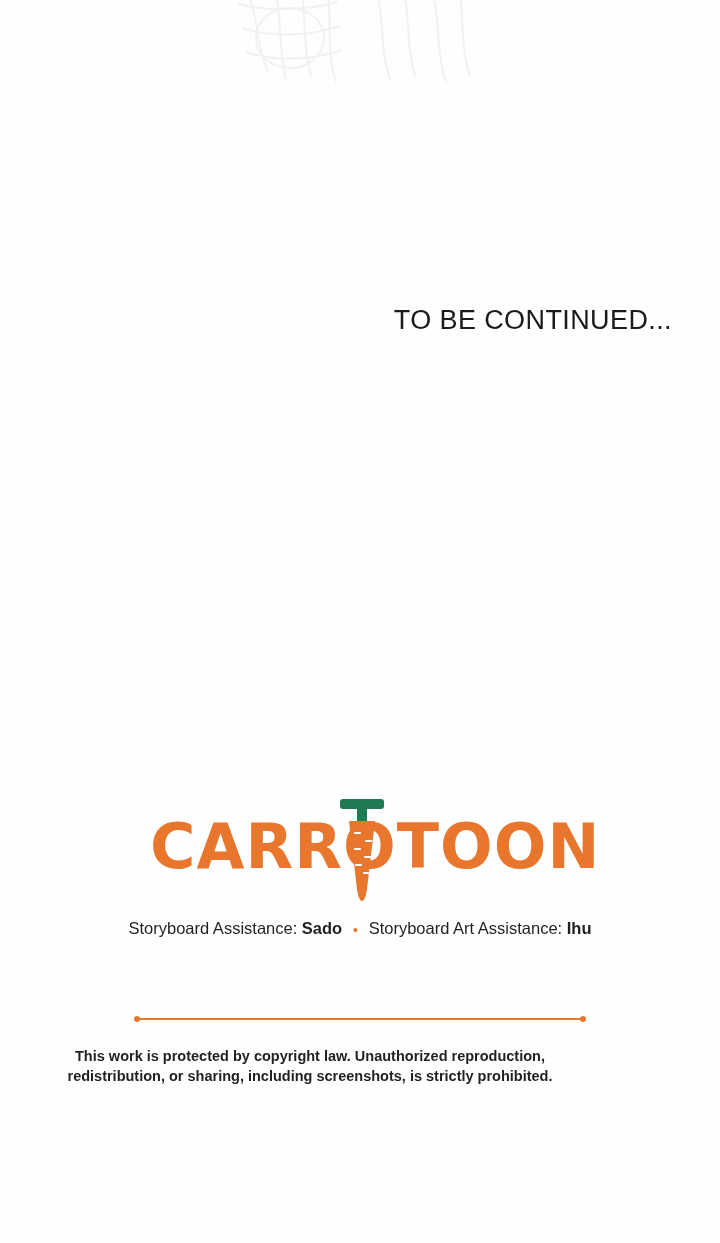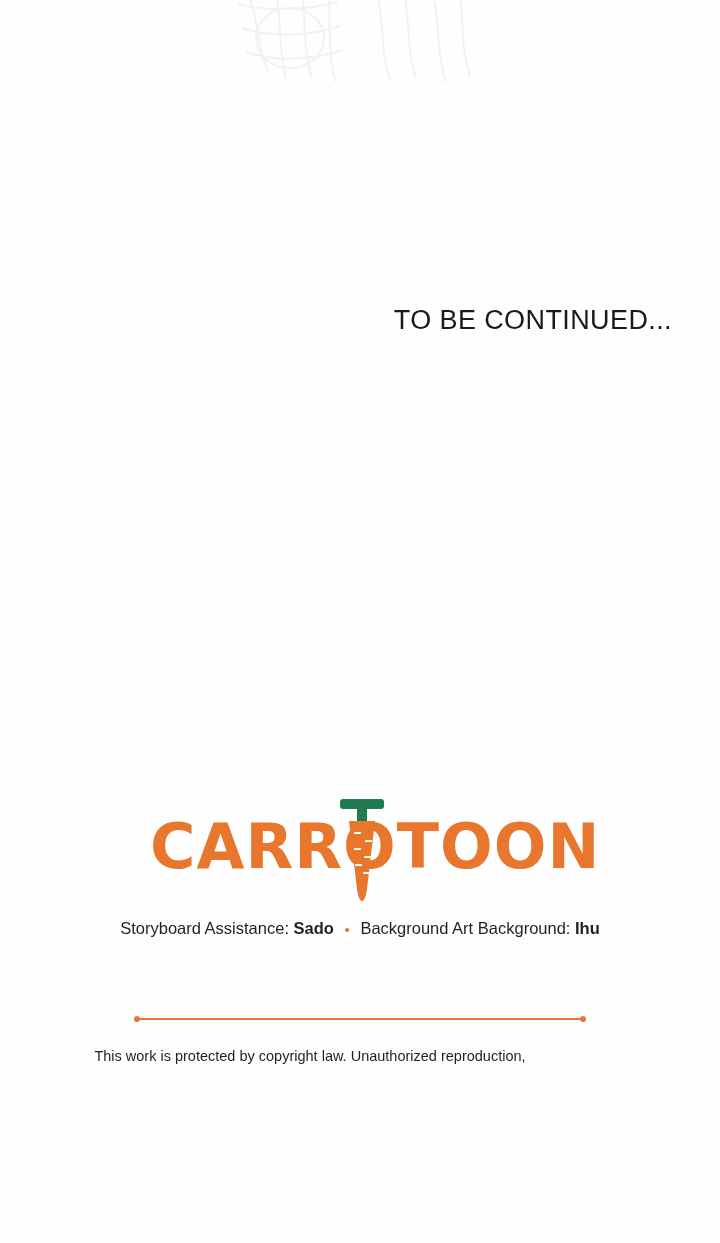--- a/index.html
+++ b/index.html
@@ -133,20 +133,21 @@
   
   .copyright {
     position: absolute;
     top: 1046px;
     left: 0;
     width: 620px;
     text-align: center;
     font-size: 14.5px;
     line-height: 20px;
     color: #231f20;
+    font-weight: bold;
   }
   .copyright span { display: block; white-space: nowrap; }
 </style>
 </head>
 <body>
 
 <div class="page">
 
   <div class="ghost-art">
     <svg width="260" height="90" viewBox="0 0 260 90" xmlns="http://www.w3.org/2000/svg">
@@ -191,28 +192,29 @@
         </svg>
       </div>
     </div>
   </div>
 
   <div class="credits">
     <span class="line">
       <span>Storyboard Assistance:</span>
       <b>Sado</b>
       <span class="sep-dot">•</span>
-      <span>Background Art Background:</span>
+      <span>Storyboard Art Assistance:</span>
       <b>Ihu</b>
     </span>
   </div>
 
   <div class="divider">
     <div class="divider-cap left"></div>
     <div class="divider-line"></div>
     <div class="divider-cap right"></div>
   </div>
 
   <div class="copyright">
     <span>This work is protected by copyright law. Unauthorized reproduction,</span>
+    <span>redistribution, or sharing, including screenshots, is strictly prohibited.</span>
   </div>
 
 </div>
 
 </body></html>

